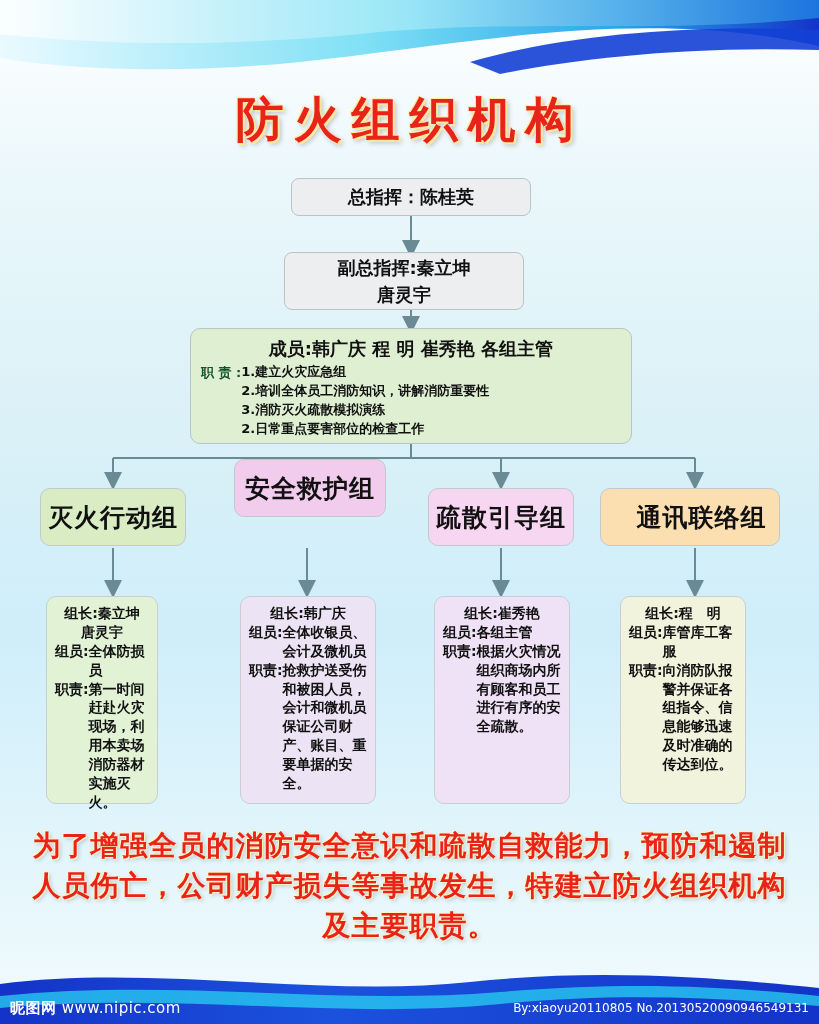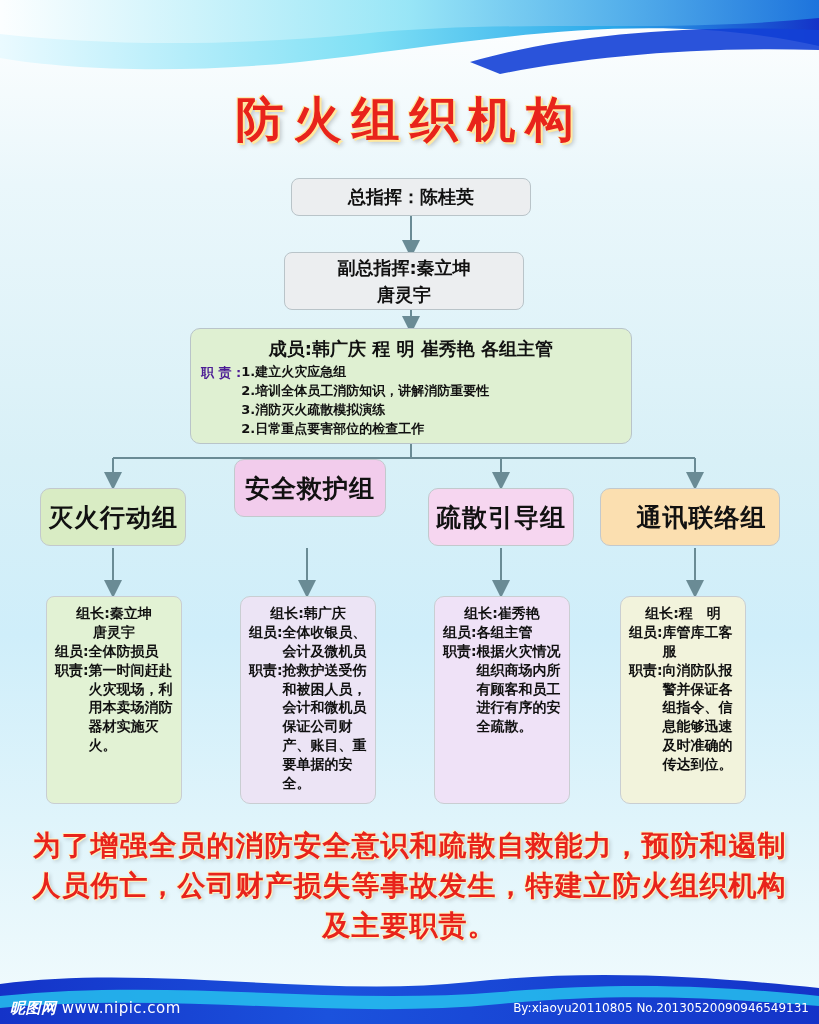--- a/index.html
+++ b/index.html
@@ -17,21 +17,21 @@
   }
   
   .top-deco{position:absolute;left:0;top:0;width:819px;height:90px;overflow:hidden;}
   .bottom-deco{position:absolute;left:0;bottom:0;width:819px;height:62px;overflow:hidden;}
   .footer-bar{
     position:absolute;left:0;bottom:0;width:819px;height:32px;
     display:flex;align-items:center;justify-content:space-between;
     padding:0 10px;box-sizing:border-box;
   }
   .footer-left{color:#ffffff;font-size:15px;letter-spacing:.5px;}
-  .footer-left .cn{font-weight:bold;font-style:italic;}
+  .footer-left .cn{font-weight:bold;}
   .footer-right{color:#ffffff;font-size:12px;}
 
   
   .title{
     position:absolute;top:88px;left:0;width:819px;text-align:center;
     font-size:48px;font-weight:bold;color:#e8231b;
     letter-spacing:10px;
     text-shadow:2px 2px 0 #ffe9a0, -1px -1px 0 #ffe9a0, 3px 3px 5px rgba(0,0,0,.25);
     font-family:"DejaVu Sans","Liberation Sans",sans-serif;
   }
@@ -59,21 +59,21 @@
     left:190px;top:328px;width:442px;height:116px;
     background:#dff0d2;
     border-radius:10px;
     padding:6px 10px 4px 10px;
     text-align:left;
   }
   .n-members .mhead{
     font-size:18px;font-weight:bold;color:#111;text-align:center;margin:2px 0 2px 0;
   }
   .duty-row{display:flex;align-items:flex-start;}
-  .duty-label{font-size:13px;font-weight:bold;color:#4c1d95;white-space:nowrap;padding-top:1px;}
+  .duty-label{font-size:13px;font-weight:bold;color:#14532d;white-space:nowrap;padding-top:1px;}
   .duty-list{font-size:13px;font-weight:bold;color:#111;line-height:1.45;}
 
   .group-head{
     position:absolute;box-sizing:border-box;
     height:58px;border-radius:10px;border:1px solid #c2c9cd;
     display:flex;align-items:center;justify-content:center;
     font-size:25px;font-weight:bold;color:#111;
     letter-spacing:1px;
   }
   .group-body{
@@ -180,21 +180,21 @@
   <div class="group-head" style="left:234px;top:459px;width:152px;background:#f2ccec;">
     <span>安全救护组</span>
   </div>
   <div class="group-head" style="left:428px;top:488px;width:146px;background:#f6d6f0;">
     <span>疏散引导组</span>
   </div>
   <div class="group-head" style="left:600px;top:488px;width:180px;background:#fbdfb0;padding-left:23px;">
     <span>通讯联络组</span>
   </div>
 
-  <div class="group-body" style="left:46px;top:596px;width:136px;height:208px;background:#e2f2d4;border-radius:8px;">
+  <div class="group-body" style="left:46px;top:596px;width:112px;height:208px;background:#e2f2d4;">
     <div class="gb-line">
       <span>组长:</span><span>秦立坤</span>
     </div>
     <div class="gb-line">唐灵宇</div>
     <div class="kv">
       <span class="k">组员:</span>
       <span class="v">全体防损员</span>
     </div>
     <div class="kv">
       <span class="k">职责:</span>

